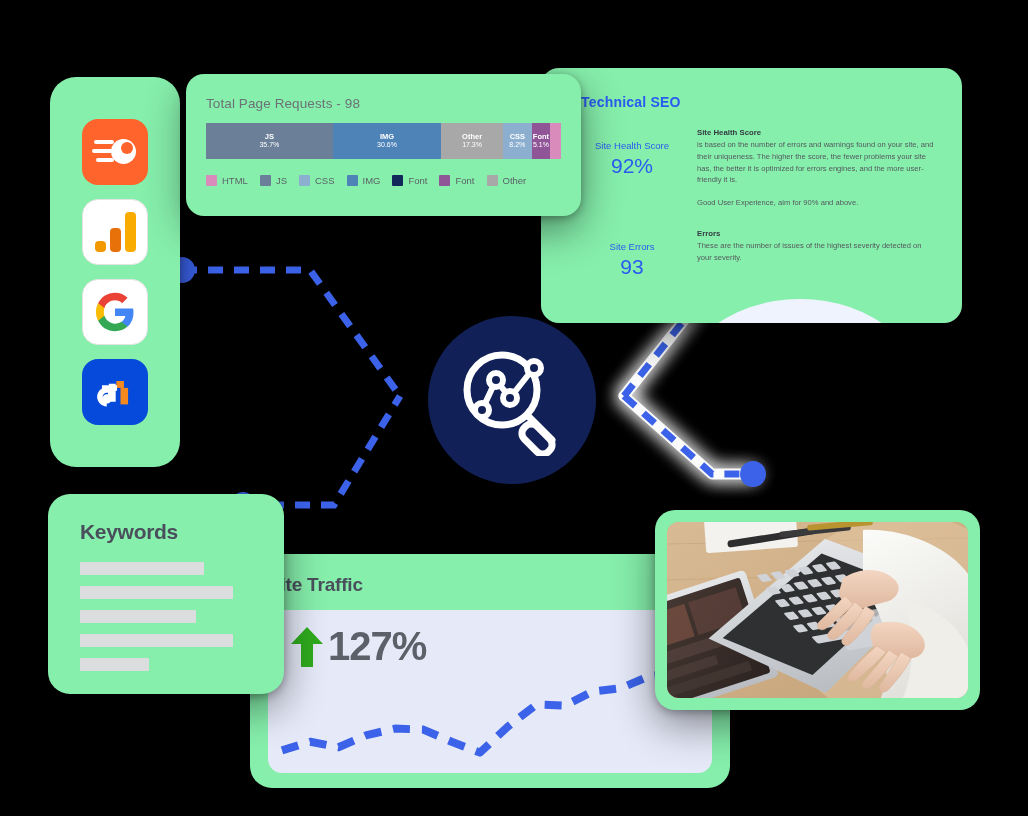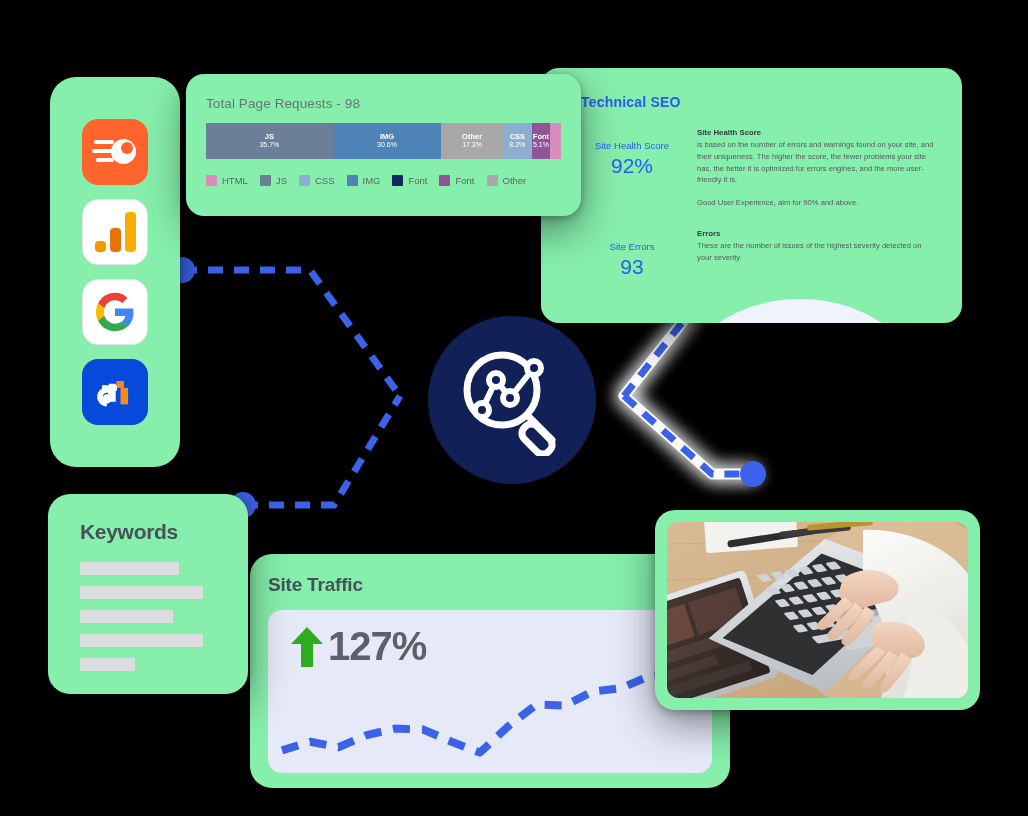--- a/index.html
+++ b/index.html
@@ -185,21 +185,21 @@
     position: absolute;
     left: 128px; bottom: -86px;
     width: 262px; height: 110px;
     border-radius: 50% 50% 0 0 / 100% 100% 0 0;
     background: #eef3fe;
   }
 
   
   #keywords-card {
     left: 48px; top: 462px;
-    width: 200px; height: 200px;
+    width: 236px; height: 200px;
     border-radius: 22px;
     z-index: 20;
     padding: 26px 22px 0 32px;
   }
   #keywords-title {
     font-size: 21px; font-weight: bold;
     color: #4a4f5c; letter-spacing: -0.3px;
     margin-bottom: 18px;
   }
   .kw-line {

